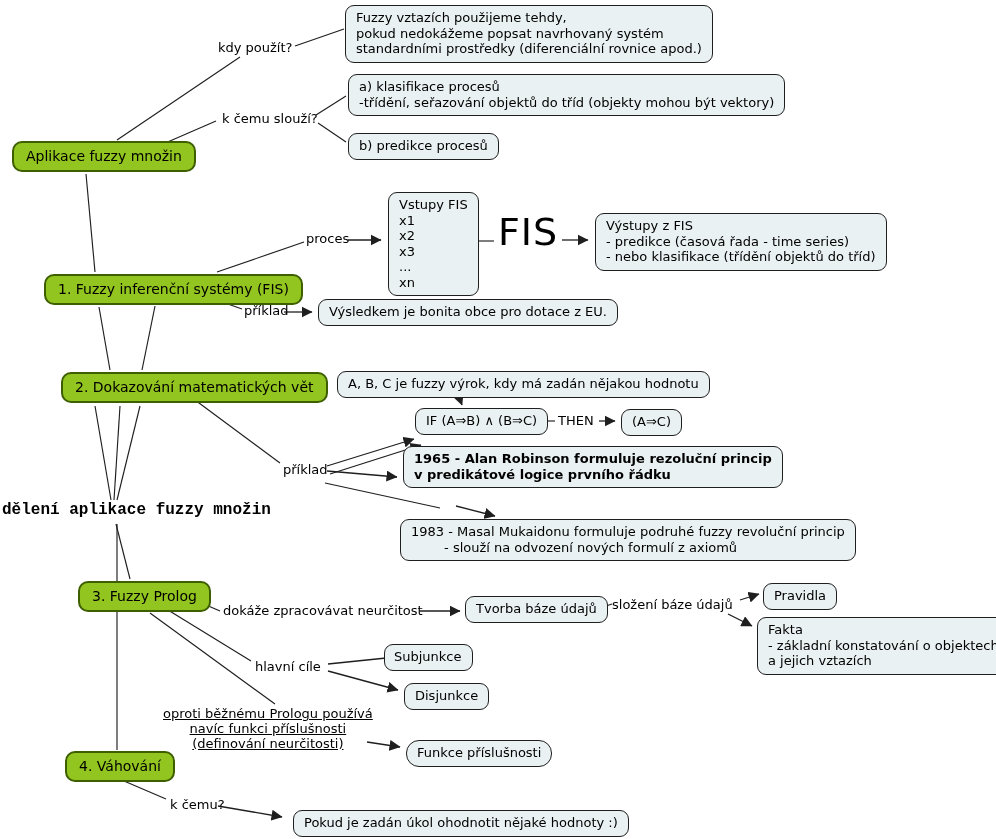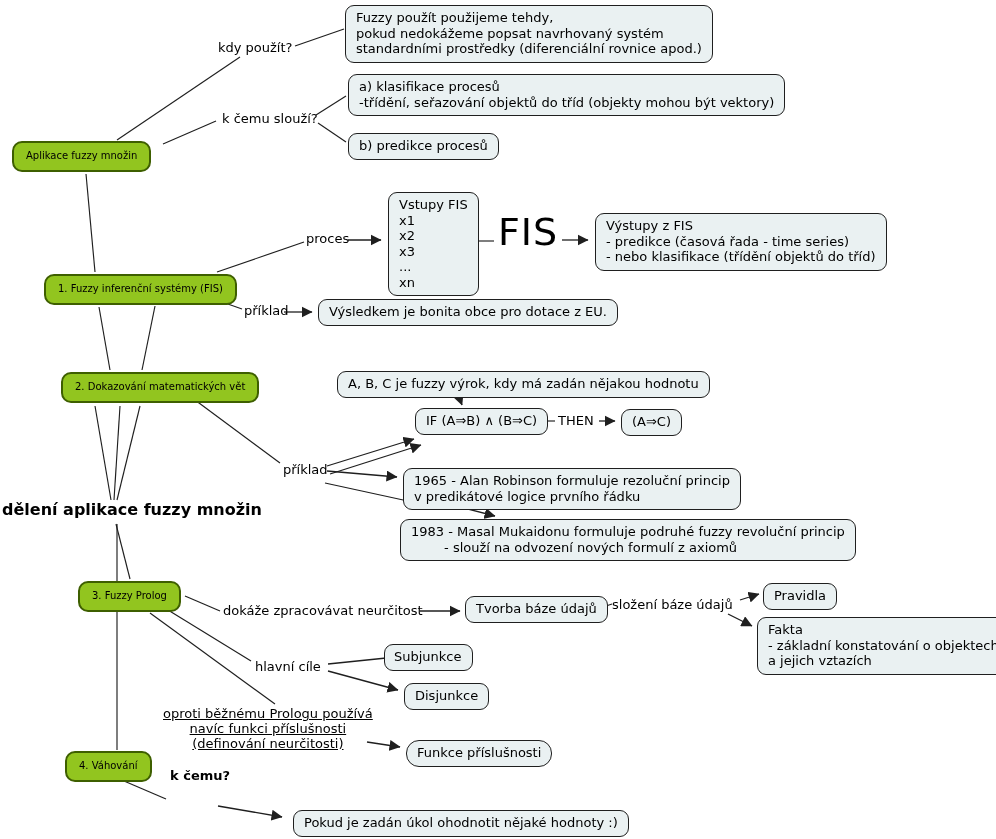--- a/index.html
+++ b/index.html
@@ -20,21 +20,21 @@
   #edges{position:absolute;left:0;top:0;width:996px;height:839px;}
   #edges line{stroke:var(--line);stroke-width:1.15;}
   #edges line.arrow{stroke-width:1.3;}
   #edges marker path{fill:var(--line);}
   .topic{
     position:absolute;
     background:var(--topic-fill);
     border:2px solid var(--topic-border);
     border-radius:10px;
     padding:5px 12px 6px 12px;
-    font-size:10px;line-height:16px;
+    font-size:14px;line-height:16px;
     white-space:pre;
   }
   .box{
     position:absolute;
     background:var(--box-fill);
     border:1.4px solid var(--box-border);
     border-radius:9px;
     padding:4px 10px 5px 10px;
     font-size:13px;line-height:15.5px;
     white-space:pre;
@@ -114,58 +114,58 @@
   <line x1="124" y1="781" x2="166" y2="799"></line>
   <line class="arrow" x1="218" y1="806" x2="282" y2="817" marker-end="url(#ah)"></line>
 </svg>
 
 <div class="topic" style="left:12px;top:141px;">Aplikace fuzzy množin</div>
 <div class="topic" style="left:44px;top:274px;">1. Fuzzy inferenční systémy (FIS)</div>
 <div class="topic" style="left:61px;top:372px;">2. Dokazování matematických vět</div>
 <div class="topic" style="left:78px;top:581px;">3. Fuzzy Prolog</div>
 <div class="topic" style="left:65px;top:751px;">4. Váhování</div>
 
-<div class="bold-label" style="left:2px;top:501px;">dělení aplikace fuzzy množin</div>
+<div class="bold-label" style="left:2px;top:501px;font-family:Liberation Mono, monospace;">dělení aplikace fuzzy množin</div>
 
 <div class="big-label" style="left:498px;top:212px;">FIS</div>
 
 <div class="lbl" style="left:218px;top:40px;">kdy použít?</div>
 <div class="lbl" style="left:222px;top:111px;">k čemu slouží?</div>
 <div class="lbl" style="left:306px;top:231px;">proces</div>
 <div class="lbl" style="left:244px;top:303px;">příklad</div>
 <div class="lbl" style="left:283px;top:462px;">příklad</div>
 <div class="lbl" style="left:558px;top:413px;text-align:center;">THEN</div>
 <div class="lbl" style="left:223px;top:603px;">dokáže zpracovávat neurčitost</div>
 <div class="lbl" style="left:612px;top:597px;">složení báze údajů</div>
 <div class="lbl" style="left:255px;top:659px;">hlavní cíle</div>
 <div class="lbl center" style="left:163px;top:706px;text-decoration:underline;">oproti běžnému Prologu používá
 navíc funkci příslušnosti
 (definování neurčitosti)</div>
-<div class="lbl" style="left:170px;top:768px;font-weight:bold;">k čemu?</div>
+<div class="lbl" style="left:170px;top:797px;">k čemu?</div>
 
-<div class="box" style="left:345px;top:5px;">Fuzzy použít použijeme tehdy,
+<div class="box" style="left:345px;top:5px;">Fuzzy vztazích použijeme tehdy,
 pokud nedokážeme popsat navrhovaný systém
 standardními prostředky (diferenciální rovnice apod.)</div>
 <div class="box" style="left:348px;top:74px;">a) klasifikace procesů
 -třídění, seřazování objektů do tříd (objekty mohou být vektory)</div>
 <div class="box" style="left:348px;top:133px;">b) predikce procesů</div>
 <div class="box" style="left:388px;top:192px;">Vstupy FIS
 x1
 x2
 x3
 ...
 xn</div>
 <div class="box" style="left:595px;top:213px;">Výstupy z FIS
 - predikce (časová řada - time series)
 - nebo klasifikace (třídění objektů do tříd)</div>
 <div class="box" style="left:318px;top:299px;">Výsledkem je bonita obce pro dotace z EU.</div>
 <div class="box" style="left:337px;top:371px;">A, B, C je fuzzy výrok, kdy má zadán nějakou hodnotu</div>
 <div class="box" style="left:415px;top:408px;">IF (A⇒B) ∧ (B⇒C)</div>
 <div class="box" style="left:621px;top:409px;">(A⇒C)</div>
-<div class="box" style="left:403px;top:468px;">1965 - Alan Robinson formuluje rezoluční princip
+<div class="box" style="left:403px;top:446px;font-weight:bold;">1965 - Alan Robinson formuluje rezoluční princip
 v predikátové logice prvního řádku</div>
 <div class="box" style="left:400px;top:519px;">1983 - Masal Mukaidonu formuluje podruhé fuzzy revoluční princip
         - slouží na odvození nových formulí z axiomů</div>
 <div class="box" style="left:465px;top:596px;">Tvorba báze údajů</div>
 <div class="box" style="left:763px;top:583px;">Pravidla</div>
 <div class="box" style="left:757px;top:617px;">Fakta
 - základní konstatování o objektech
 a jejich vztazích</div>
 <div class="box" style="left:384px;top:644px;padding-left:9px;">Subjunkce</div>
 <div class="box" style="left:404px;top:683px;">Disjunkce</div>

